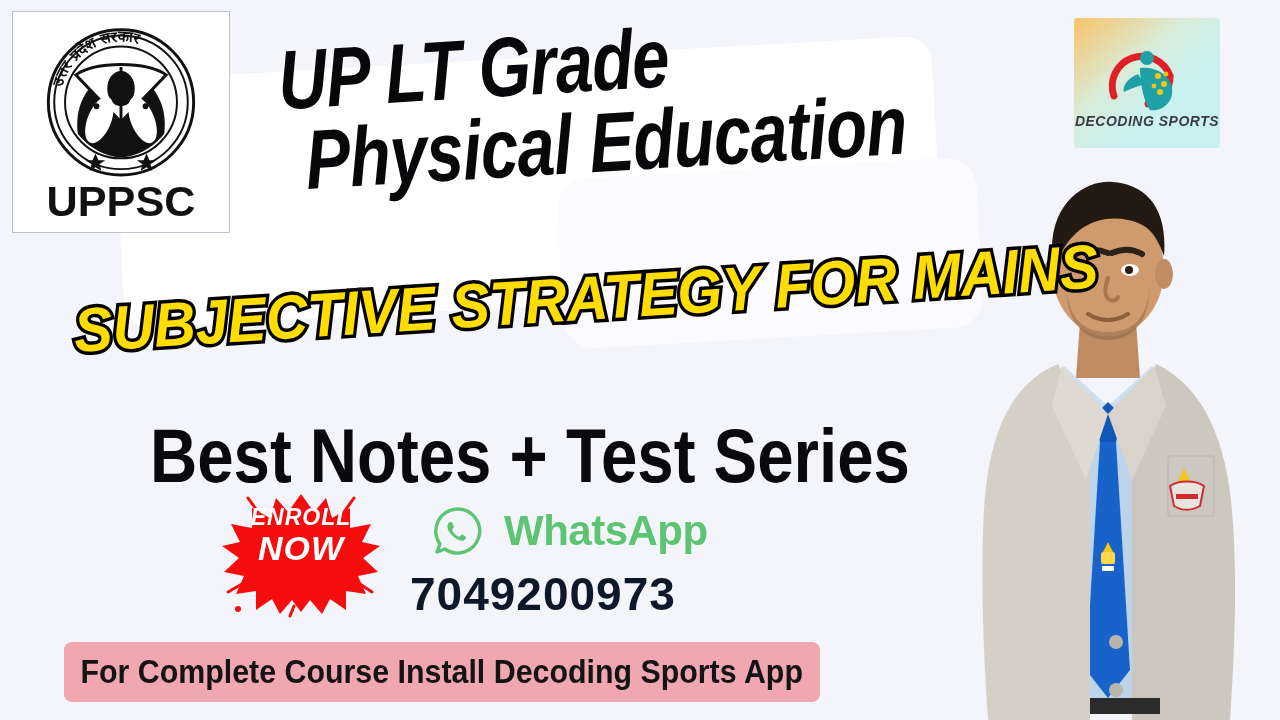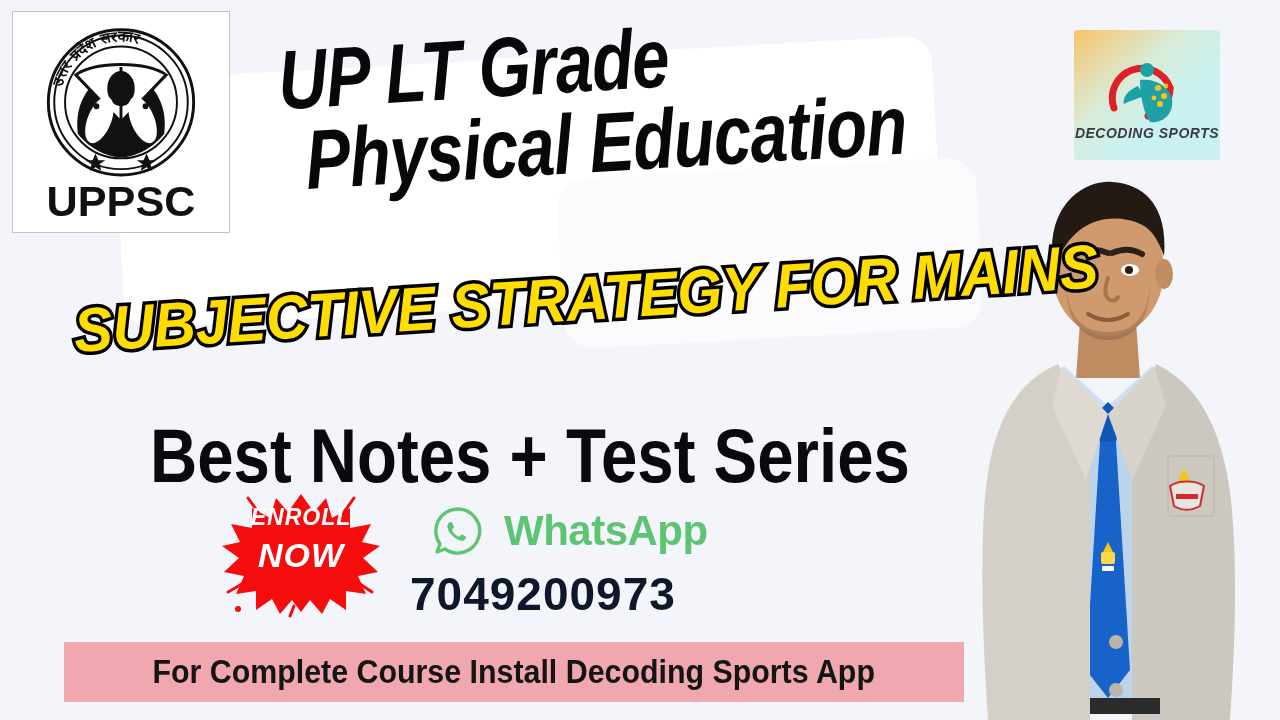--- a/index.html
+++ b/index.html
@@ -60,21 +60,20 @@
   .ds-logo {
     position: absolute;
     left: 1074px;
     top: 18px;
     width: 146px;
     height: 130px;
     border-radius: 4px;
     overflow: hidden;
     z-index: 6;
     background: #c9f1f2;
-    margin-top: 12px;
   }
   .ds-logo svg { display: block; width: 100%; height: 100%; }
 
   
   .headline {
     position: absolute;
     left: 252px;
     top: 42px;
     width: 790px;
     z-index: 4;
@@ -148,21 +147,21 @@
     position: absolute;
     width: 100%;
     text-align: center;
     color: #ffffff;
     font-family: "Liberation Sans", sans-serif;
     font-weight: bold;
     font-style: italic;
     pointer-events: none;
   }
   .enroll-text-1 { top: 12px; font-size: 23px; letter-spacing: 1px; }
-  .enroll-text-2 { top: 44px; font-size: 34px; letter-spacing: 1px; }
+  .enroll-text-2 { top: 37px; font-size: 34px; letter-spacing: 1px; }
 
   
   .wa-block {
     position: absolute;
     left: 432px;
     top: 505px;
     z-index: 5;
     display: flex;
     align-items: center;
     gap: 20px;
@@ -185,24 +184,24 @@
     font-size: 46px;
     letter-spacing: 1px;
     color: #0f172a;
   }
 
   
   .bottom-bar {
     position: absolute;
     left: 64px;
     top: 642px;
-    width: 900px;
+    width: 756px;
     height: 60px;
     background: #f0a7b0;
-    border-radius: 0;
+    border-radius: 8px;
     z-index: 5;
     display: flex;
     align-items: center;
     justify-content: center;
   }
   .bottom-bar .bar-text {
     font-family: "Liberation Sans", sans-serif;
     font-weight: bold;
     font-size: 33px;
     color: #141414;

